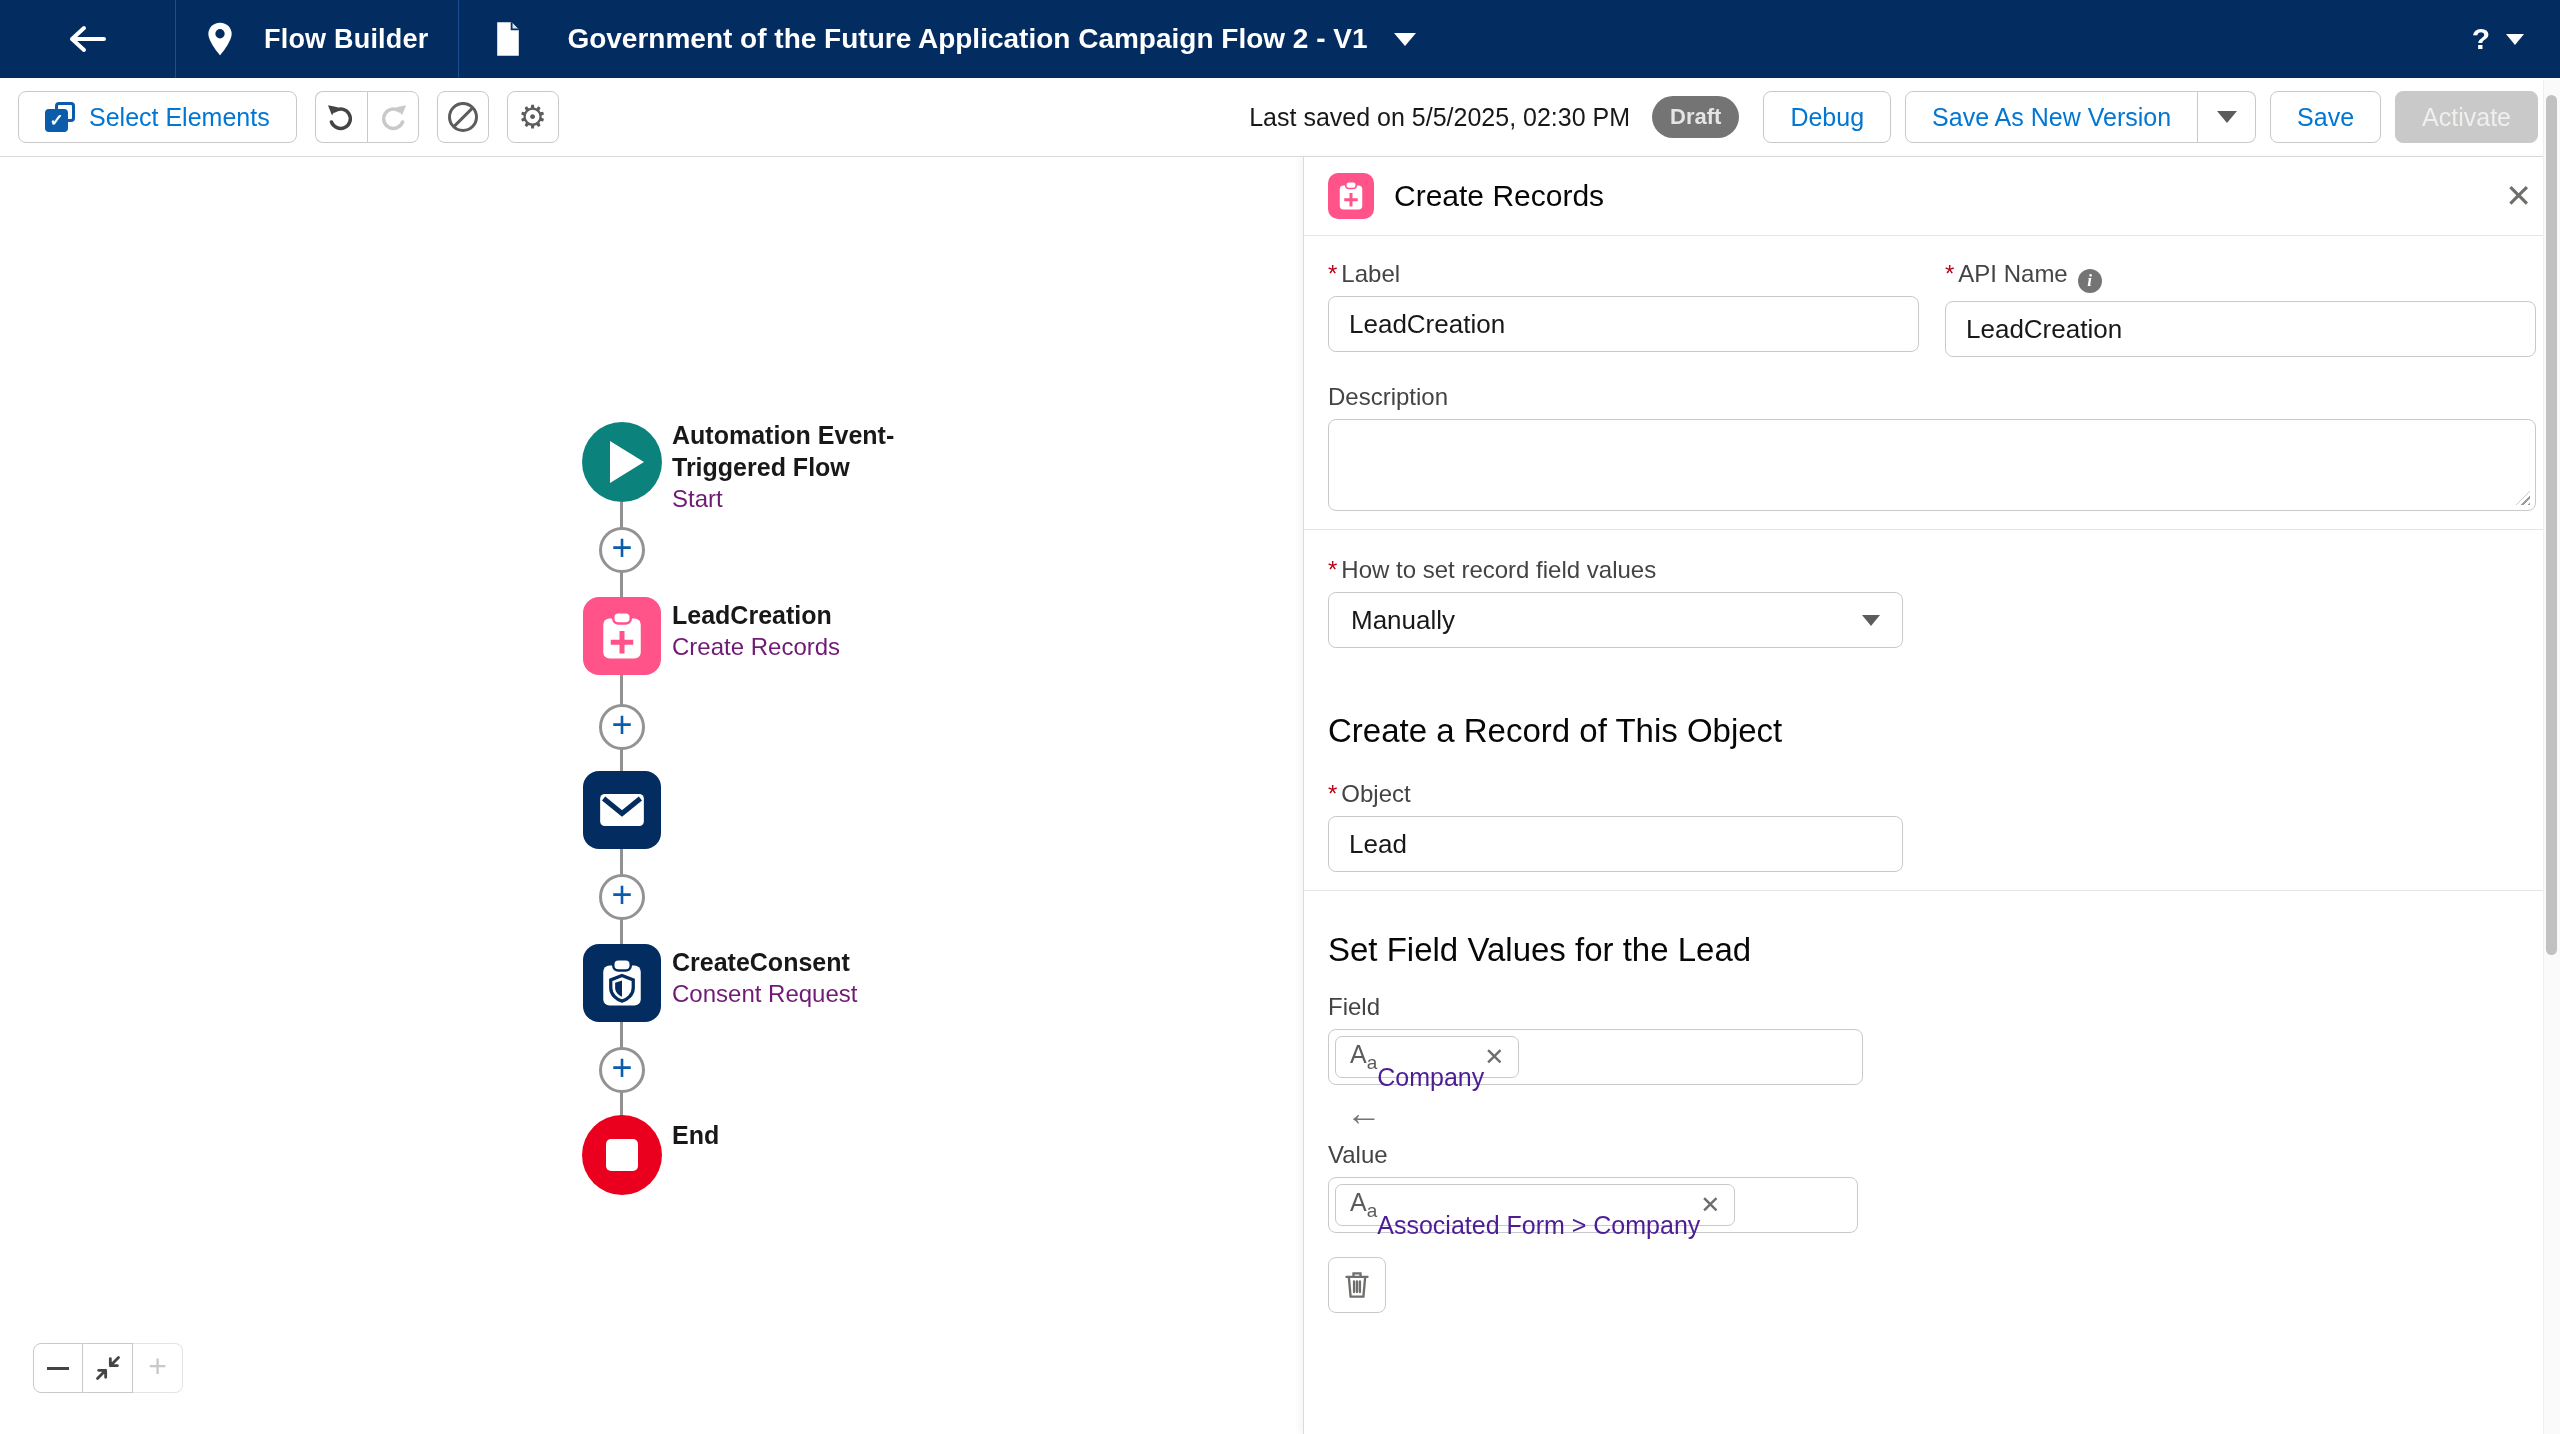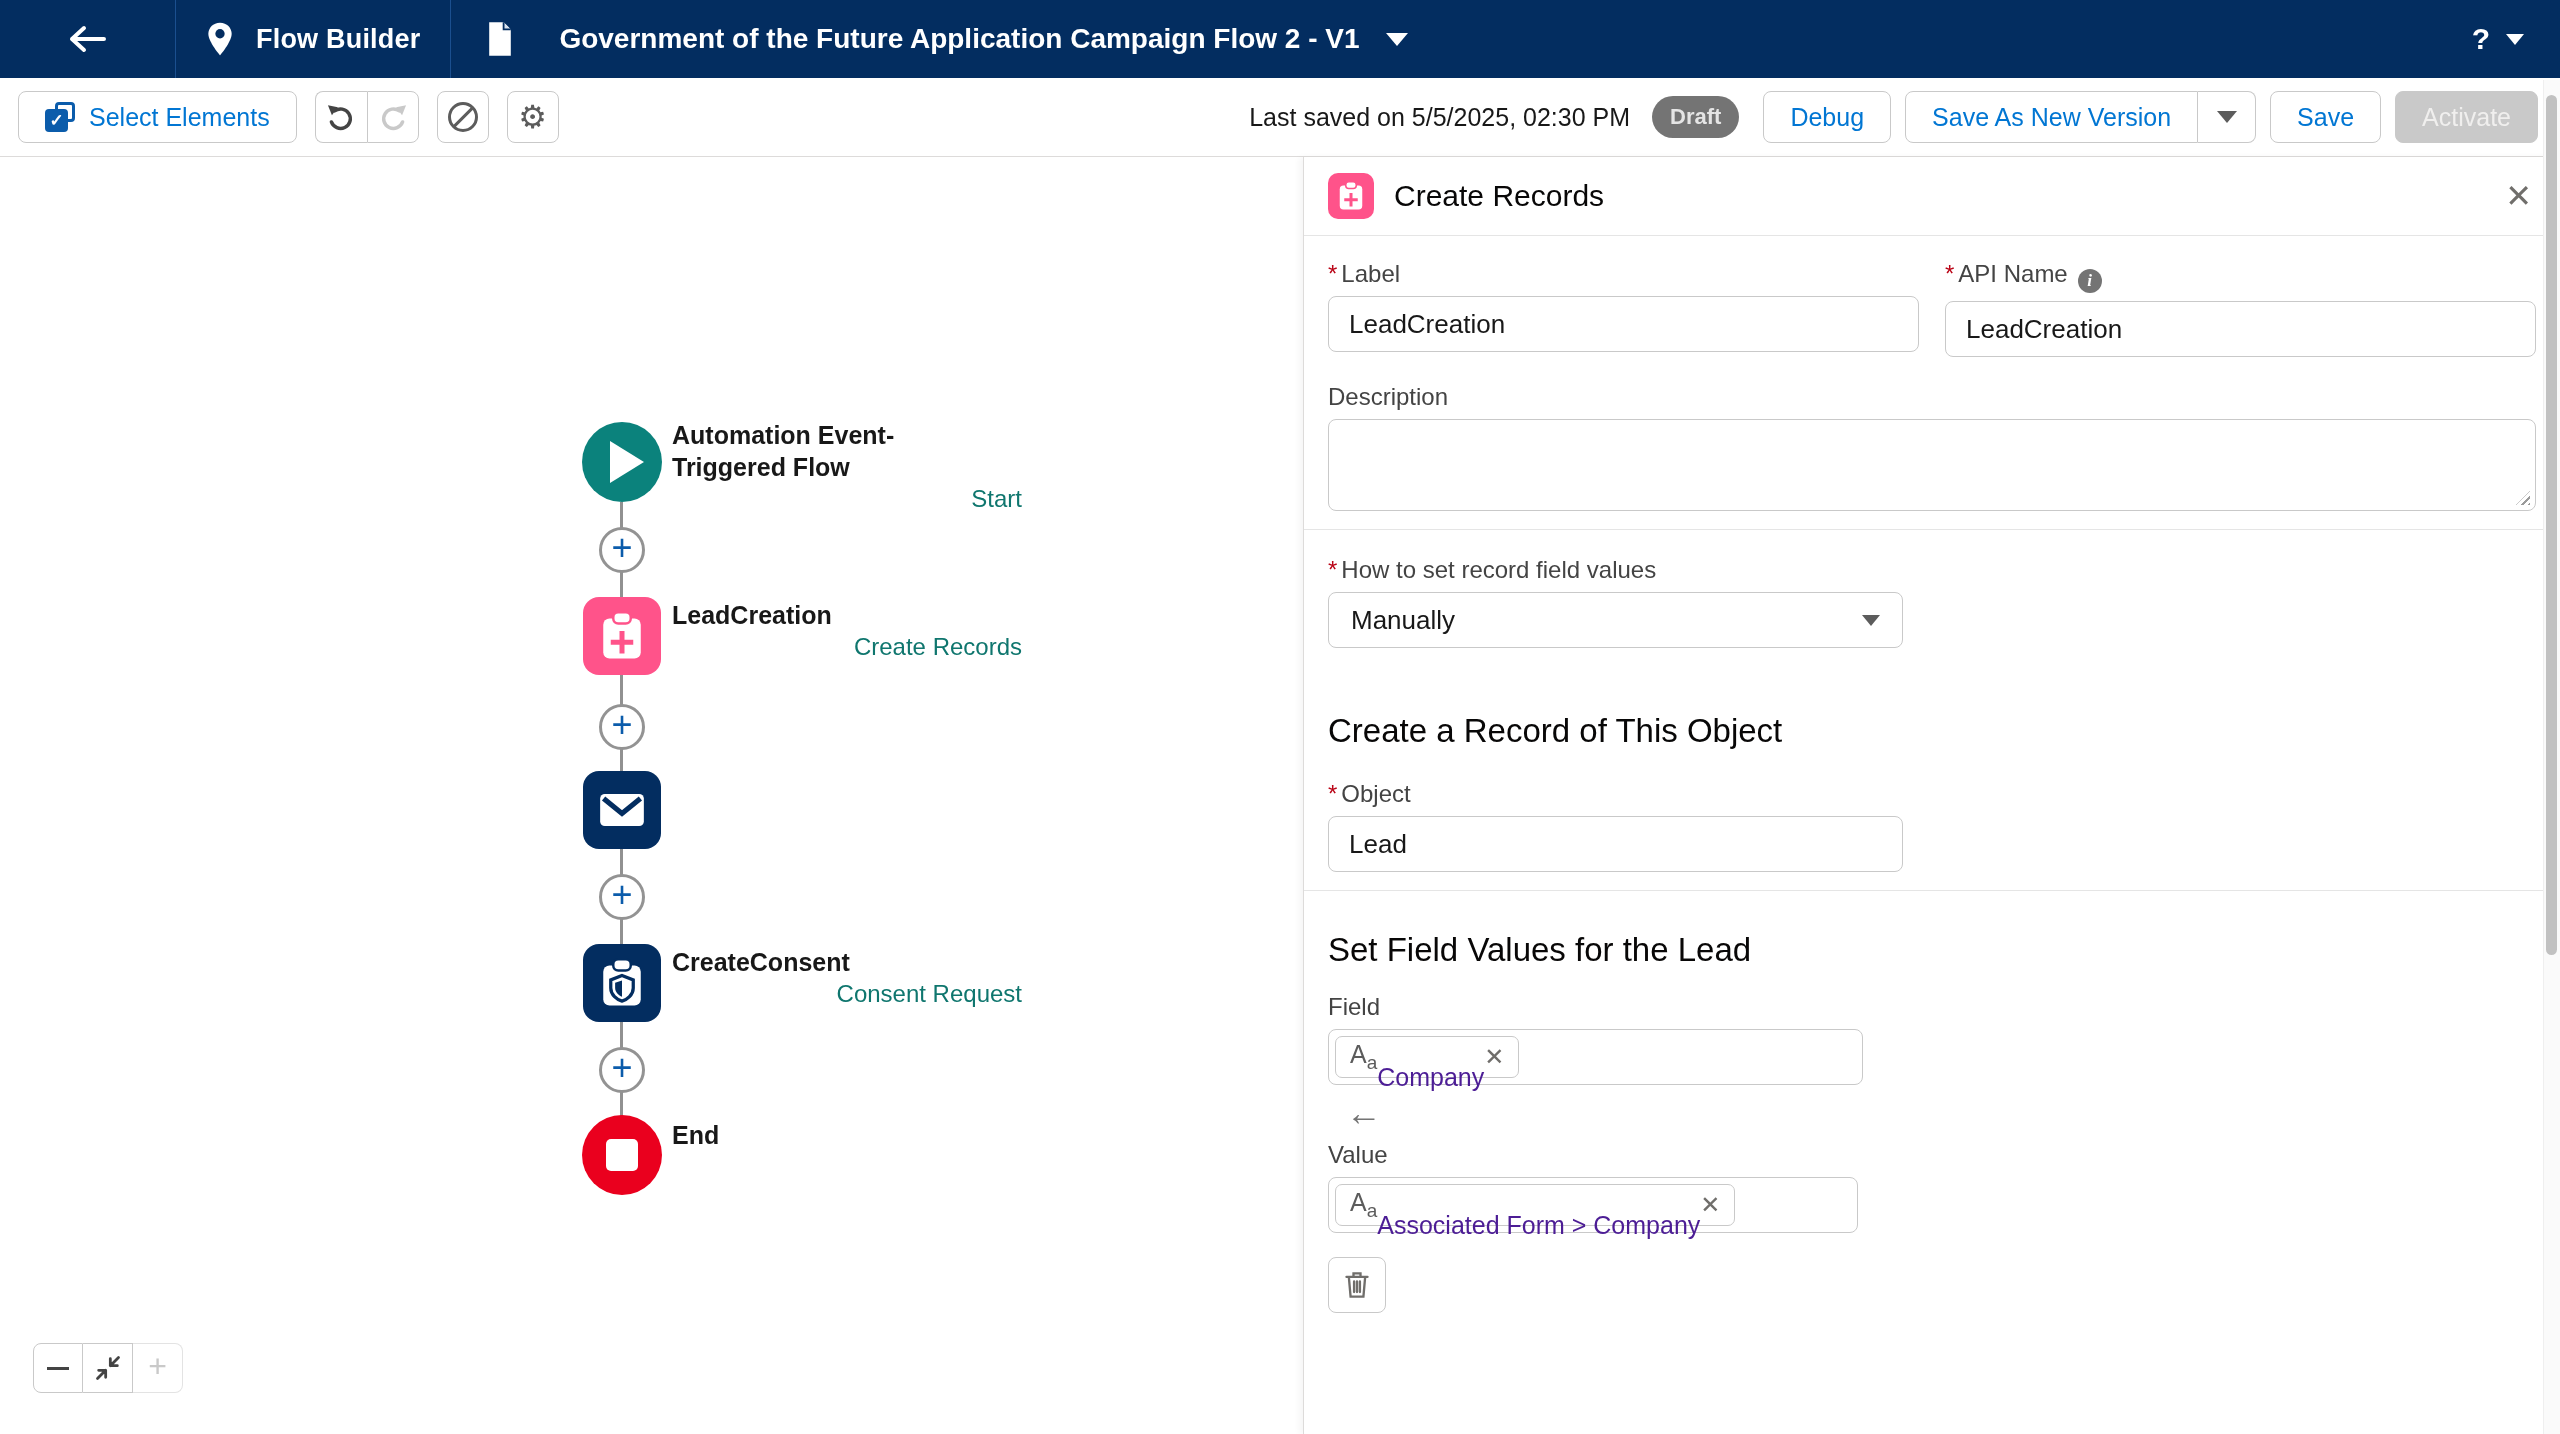--- a/index.html
+++ b/index.html
@@ -4,21 +4,21 @@
 <style>
   * { margin:0; padding:0; box-sizing:border-box; }
   html,body { width:2560px; height:1434px; overflow:hidden;
     font-family:"Liberation Sans", sans-serif; background:#fff; color:#181818; }
 
   
   .app-header { position:absolute; left:0; top:0; width:2560px; height:78px;
     background:#032d60; display:flex; align-items:center; color:#fff; }
   .hdr-back { width:176px; height:100%; display:flex; align-items:center; justify-content:center;
     border-right:1px solid #1b4f8f; cursor:pointer; }
-  .hdr-section { height:100%; display:flex; align-items:center; gap:22px; padding:0 30px;
+  .hdr-section { height:100%; display:flex; align-items:center; gap:30px; padding:0 30px;
     border-right:1px solid #1b4f8f; }
   .hdr-title-section { height:100%; display:flex; align-items:center; gap:20px; padding:0 34px; }
   .hdr-app-label { font-size:27px; font-weight:700; letter-spacing:.2px; }
   .hdr-flow-title { font-size:28px; font-weight:700;margin-left:24px; }
   .caret-down { width:0; height:0; border-left:11px solid transparent; border-right:11px solid transparent;
     border-top:13px solid #fff; margin-left:6px; }
   .hdr-right { margin-left:auto; display:flex; align-items:center; gap:10px; padding-right:36px; }
   .hdr-help { font-size:30px; font-weight:700; cursor:pointer; }
   .caret-down.small { border-left-width:9px; border-right-width:9px; border-top-width:11px; }
 
@@ -62,21 +62,21 @@
   .connector-line { position:absolute; left:620px; top:345px; width:3px; height:655px; background:#919191; }
   .node-icon { position:absolute; display:flex; align-items:center; justify-content:center; }
   .circle-node { width:80px; height:80px; border-radius:50%; }
   .square-node { width:78px; height:78px; border-radius:16px; }
   .plus-connector { position:absolute; width:46px; height:46px; border-radius:50%; background:#fff;
     border:3px solid #939393; color:#0b5cab; font-size:36px; font-weight:400; display:flex;
     align-items:center; justify-content:center; cursor:pointer; }
   .plus-connector span { margin-top:-4px; }
   .node-text { position:absolute; left:672px; width:350px; }
   .node-title { font-size:25px; font-weight:700; line-height:32px; color:#181818; }
-  .node-sub { font-size:24px; line-height:31px; color:#0f766e;text-align:right; }
+  .node-sub { font-size:24px; line-height:31px; color:#701a75; }
   .play-tri { width:0; height:0; border-top:21px solid transparent; border-bottom:21px solid transparent;
     border-left:34px solid #fff; margin-left:10px; }
   .end-square { width:32px; height:32px; background:#fff; border-radius:5px; }
 
   
   .zoom-controls { position:absolute; left:33px; top:1186px; display:flex; }
   .zbtn { width:50px; height:50px; background:#fff; border:1px solid #c9c9c9; display:flex;
     align-items:center; justify-content:center; cursor:pointer; }
   .zbtn:first-child { border-radius:8px 0 0 8px; }
   .zbtn:nth-child(2) { border-left-width:0; }

